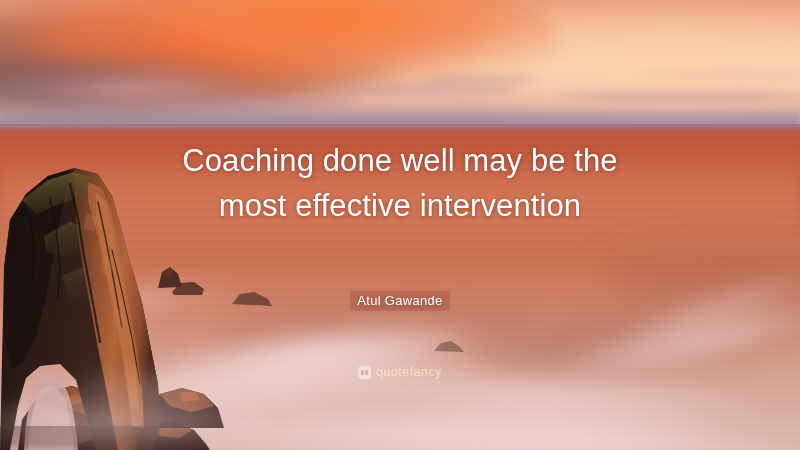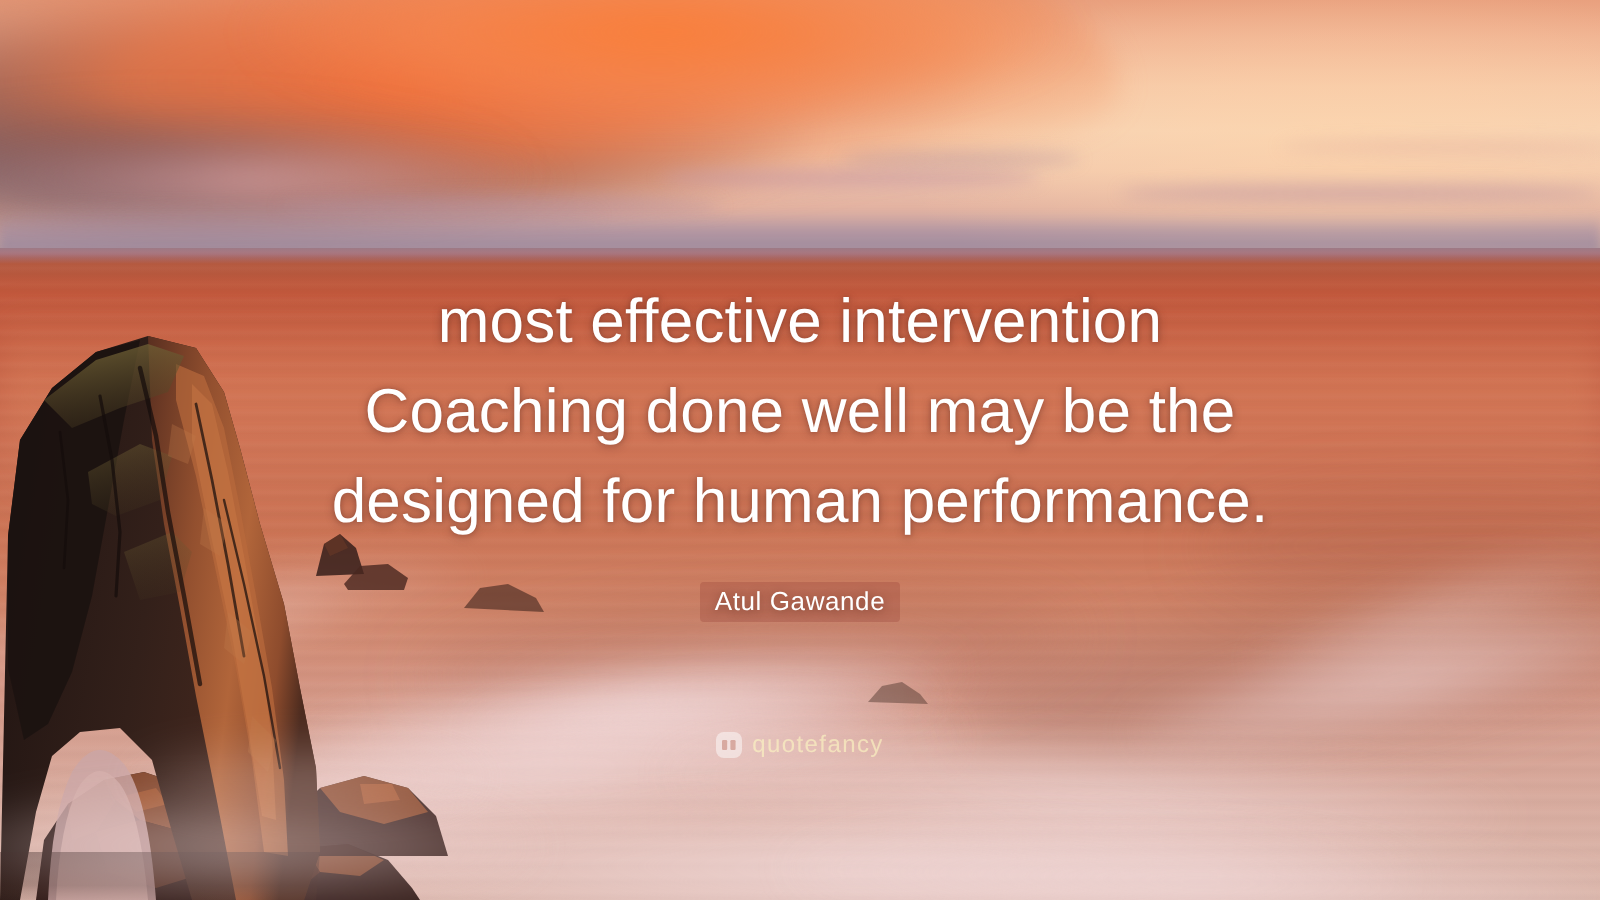--- a/index.html
+++ b/index.html
@@ -399,23 +399,22 @@
       <path d="M28 292 Q30 254 39 236 Q49 220 60 234 Q70 248 74 292 Z" fill="#d5b0ad" opacity="0.70"></path>
 
       <path d="M0 268 L160 268 L158 292 L0 292 Z" fill="url(#baseFade)" opacity="0.45"></path>
     </svg>
   </div>
 
   <div class="foam" style="left:-30px; top:396px; width:300px; height:54px; opacity:0.62;"></div>
   <div class="foam" style="left:60px; top:372px; width:190px; height:34px; opacity:0.42;"></div>
 
   <div class="quote">
+    <span class="line">Coaching done well may be the</span>
     <span class="line">most effective intervention</span>
-    <span class="line">Coaching done well may be the</span>
-    <span class="line">designed for human performance.</span>
   </div>
 
   <div class="author">
     <span class="authname">Atul Gawande</span>
   </div>
 
   <div class="watermark">
     <span class="wm-badge">
       <svg width="9" height="9" viewBox="0 0 9 9" aria-hidden="true">
         <rect x="1" y="2" width="2.6" height="5" rx="0.6" fill="#cf9a8e"></rect>

